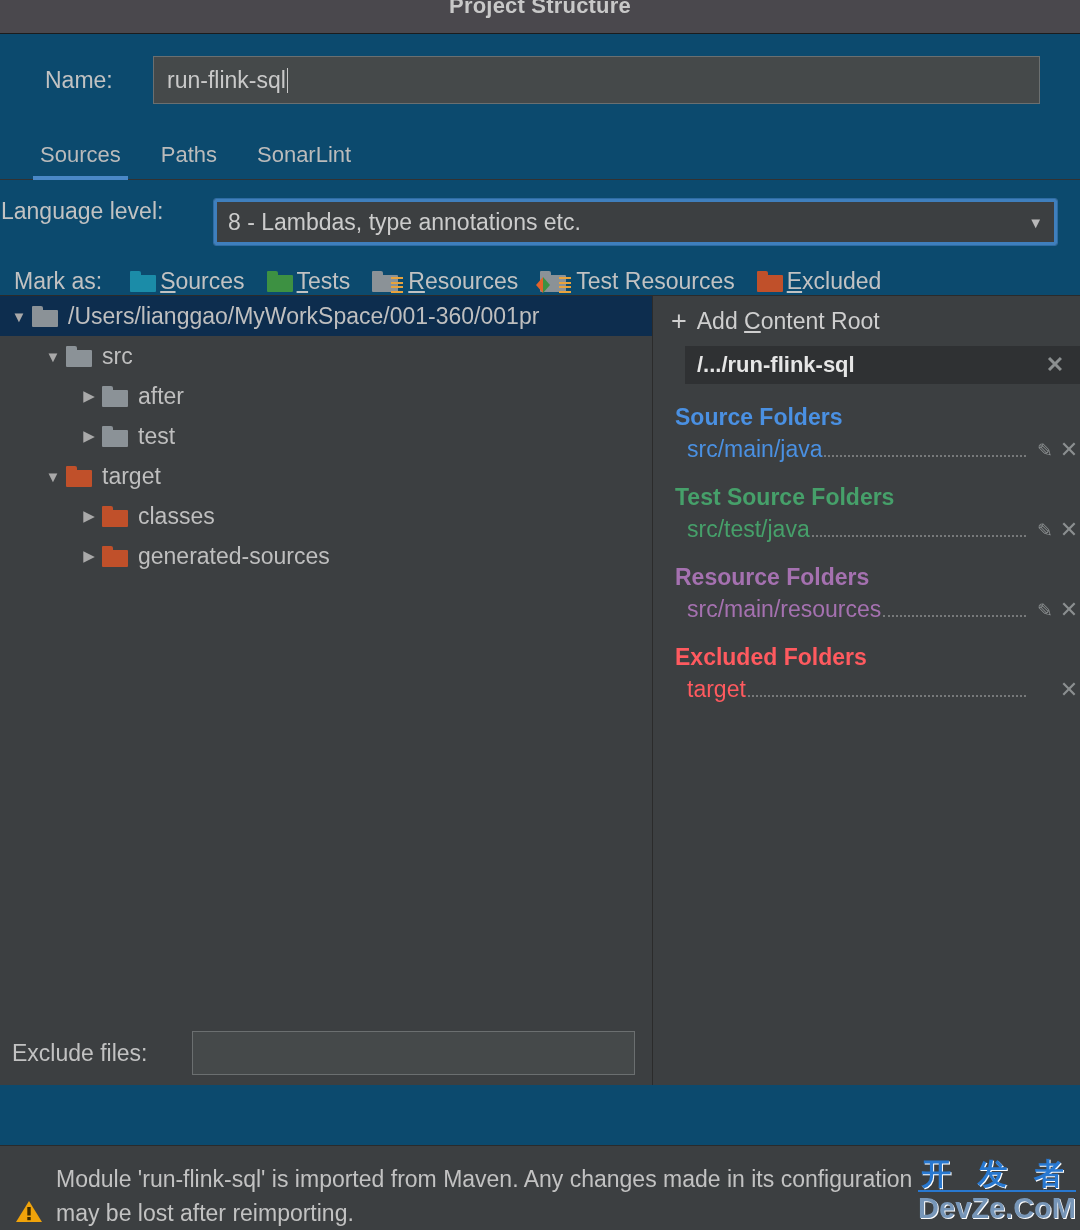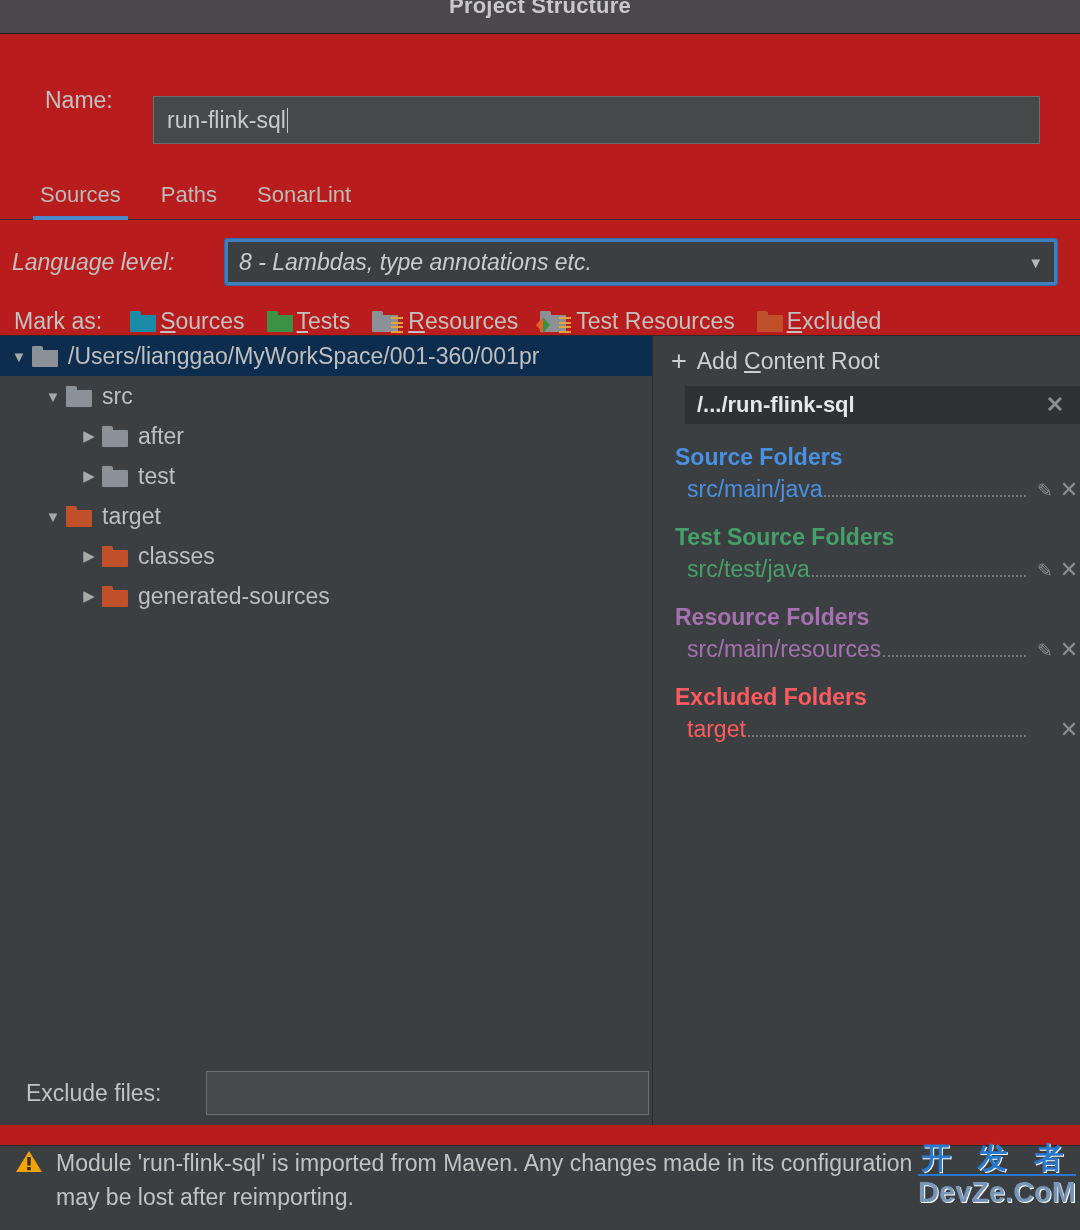--- a/index.html
+++ b/index.html
@@ -2,21 +2,21 @@
 <html><head>
 <meta charset="utf-8">
 <style>
   * { box-sizing: border-box; margin: 0; padding: 0; }
   html, body {
     width: 1080px; height: 1230px;
     background: #3c3f41;
     font-family: "Liberation Sans", sans-serif;
     overflow: hidden;
   }
-  #app { position: relative; width: 1080px; height: 1230px; background: #b91c1c; }
+  #app { position: relative; width: 1080px; height: 1230px; background: #0c4a6e; }
 
   
   .titlebar {
     height: 34px; background: #4a484d;
     border-bottom: 1px solid #1c1c1c;
     position: relative;
   }
   .titlebar-text {
     position: absolute; left: 0; right: 0; top: -7px;
     text-align: center; font-size: 22px; font-weight: bold;
@@ -26,21 +26,21 @@
   
   .name-row {
     display: flex; align-items: center;
     padding: 22px 40px 0 22px;
   }
   .name-label { font-size: 23px; color: #c2c2c2; width: 108px; margin-left: 23px; }
   .name-field {
     flex: 1; height: 48px; background: #45494a;
     border: 1px solid #6b6f70;
     display: flex; align-items: center;
-    padding: 0 13px; font-size: 23px; color: #c9c9c9; margin-top: 40px;
+    padding: 0 13px; font-size: 23px; color: #c9c9c9;
   }
   .caret {
     display: inline-block; width: 1px; height: 25px;
     background: #c9c9c9; margin-left: 1px;
   }
 
   
   .tabs {
     display: flex; align-items: flex-end;
     margin-top: 30px; padding-left: 20px;
@@ -53,23 +53,22 @@
     position: relative; cursor: default;
   }
   .tab.active::after {
     content: ""; position: absolute;
     left: 13px; right: 13px; bottom: -1px;
     height: 4px; background: #4a88c7;
   }
 
   
   .lang-row {
-    display: flex; align-items: center;
-    padding: 18px 22px 0 12px;
-    font-style: italic;
+    display: flex; 
+    padding: 18px 22px 0 1px;
   }
   .lang-label { font-size: 23px; color: #c2c2c2; width: 212px; }
   .combo {
     flex: 1; height: 48px; background: #3c3f41;
     border: 1px solid #2e6ca3;
     outline: 3px solid #3f7fbd; outline-offset: -4px;
     border-radius: 3px;
     display: flex; align-items: center; justify-content: space-between;
     padding: 0 14px; font-size: 23px; color: #cccccc;
     cursor: default;
@@ -124,21 +123,21 @@
   .twisty {
     width: 26px; text-align: center; color: #a9a9a9;
     font-size: 15px; flex: 0 0 26px;
   }
   .tree-row .folder-ico { margin-right: 10px; flex: 0 0 26px; }
   .tree-indent-1 { padding-left: 40px; }
   .tree-indent-2 { padding-left: 76px; }
 
   
   .exclude-wrap { position: absolute; left: 0; bottom: 10px; width: 652px; }
-  .exclude-row { display: flex; align-items: center; padding-left: 26px; }
+  .exclude-row { display: flex; align-items: center; padding-left: 12px; }
   .exclude-label { font-size: 23px; color: #c2c2c2; width: 180px; }
   .exclude-field {
     width: 443px; height: 44px;
     background: #45494a; border: 1px solid #6b6f70;
   }
   .exclude-hint {
     margin: 8px 0 0 190px; width: 448px;
     font-size: 22px; color: #9a9a9a; line-height: 32px;
   }
 
@@ -169,30 +168,30 @@
     flex: 1; border-bottom: 2px dotted #77797a;
     margin: 0 6px 7px 2px; min-width: 10px;
   }
   .pencil-ico { width: 26px; color: #8b8f90; font-size: 19px; text-align:center; }
   .pencil-ico.hidden { visibility: hidden; }
 
   
   .warn-bar {
     position: absolute; left: 0; bottom: 0; width: 1080px; height: 85px;
     border-top: 1px solid #2b2b2b; background: #3c3f41;
-    display: flex; align-items: flex-start; padding-left: 14px;
+    display: flex; align-items: flex-end; padding-left: 14px;
   }
   .warn-ico { width: 36px; flex: 0 0 36px; }
   .warn-text {
     font-size: 23px; color: #c2c2c2; line-height: 34px;
     padding-left: 6px; max-width: 900px;
   }
   
   .watermark {
-    position: absolute; right: 4px; bottom: 22px;
+    position: absolute; right: 4px; bottom: 6px;
     text-align: center; pointer-events: none;
   }
   .wm-cn {
     font-size: 30px; color: #2878d0; letter-spacing: 9px;
     font-weight: bold; line-height: 32px;
     text-shadow: 1px 1px 0 #ffffff;
   }
   .wm-en {
     font-size: 29px; color: #7796b8; font-weight: bold;
     line-height: 32px; letter-spacing: 0px;

